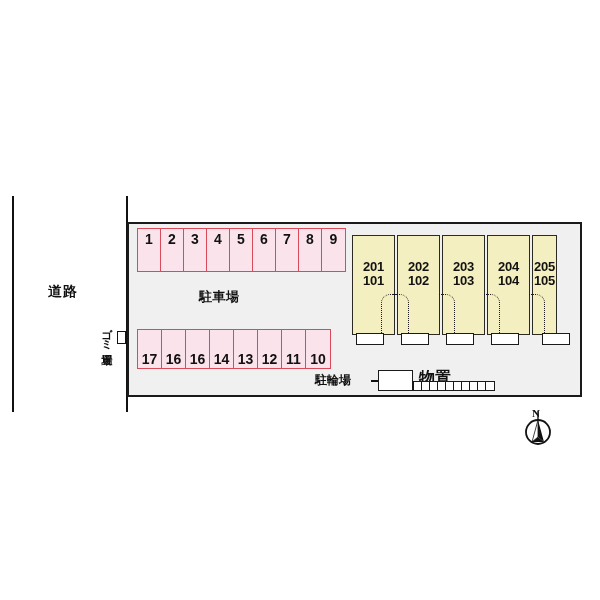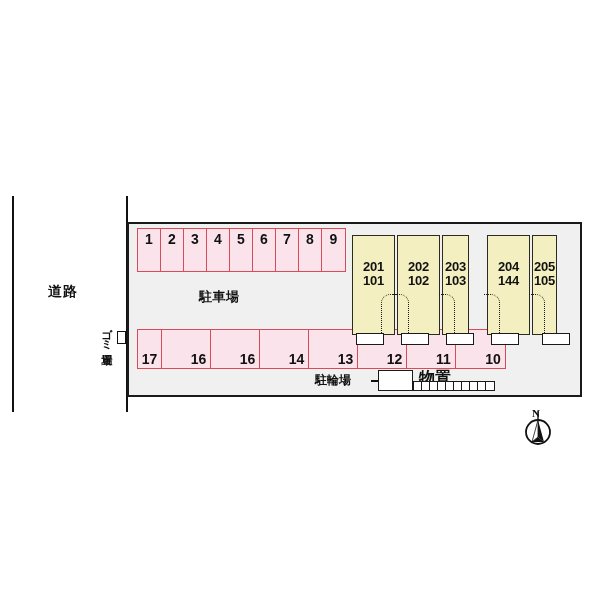--- a/index.html
+++ b/index.html
@@ -91,21 +91,20 @@
   }
   .stall-row-top {
     left: 137px;
     top: 228px;
     height: 44px;
   }
   .stall-row-bottom {
     left: 137px;
     top: 329px;
     height: 40px;
-    gap: 25px;
   }
   .stall {
     position: relative;
     border-right: 1.6px solid #d94a5a;
     box-sizing: border-box;
     background: #fae3ea;
   }
   .stall:last-child { border-right: none; }
   .stall-row-top .stall { width: 23px; }
   .stall-row-bottom .stall { width: 24px; }
@@ -346,33 +345,33 @@
 
     <div class="unit" style="left:45px; width:43px;">
       <div class="unit-num">
         <span>202</span>
         <span>102</span>
       </div>
       <div class="arc arc-r" style="left:-5px;"></div>
     </div>
     <div class="entry-box" style="left:49px;"></div>
 
-    <div class="unit" style="left:90px; width:27px;">
+    <div class="unit" style="left:90px; width:43px;">
       <div class="unit-num">
         <span>203</span>
         <span>103</span>
       </div>
       <div class="arc arc-r" style="left:-4px;"></div>
     </div>
     <div class="entry-box" style="left:94px;"></div>
 
     <div class="unit" style="left:135px; width:43px;">
       <div class="unit-num">
         <span>204</span>
-        <span>144</span>
+        <span>104</span>
       </div>
       <div class="arc arc-r" style="left:-4px;"></div>
     </div>
     <div class="entry-box" style="left:139px;"></div>
 
     <div class="unit" style="left:180px; width:25px;">
       <div class="unit-num">
         <span>205</span>
         <span>105</span>
       </div>

